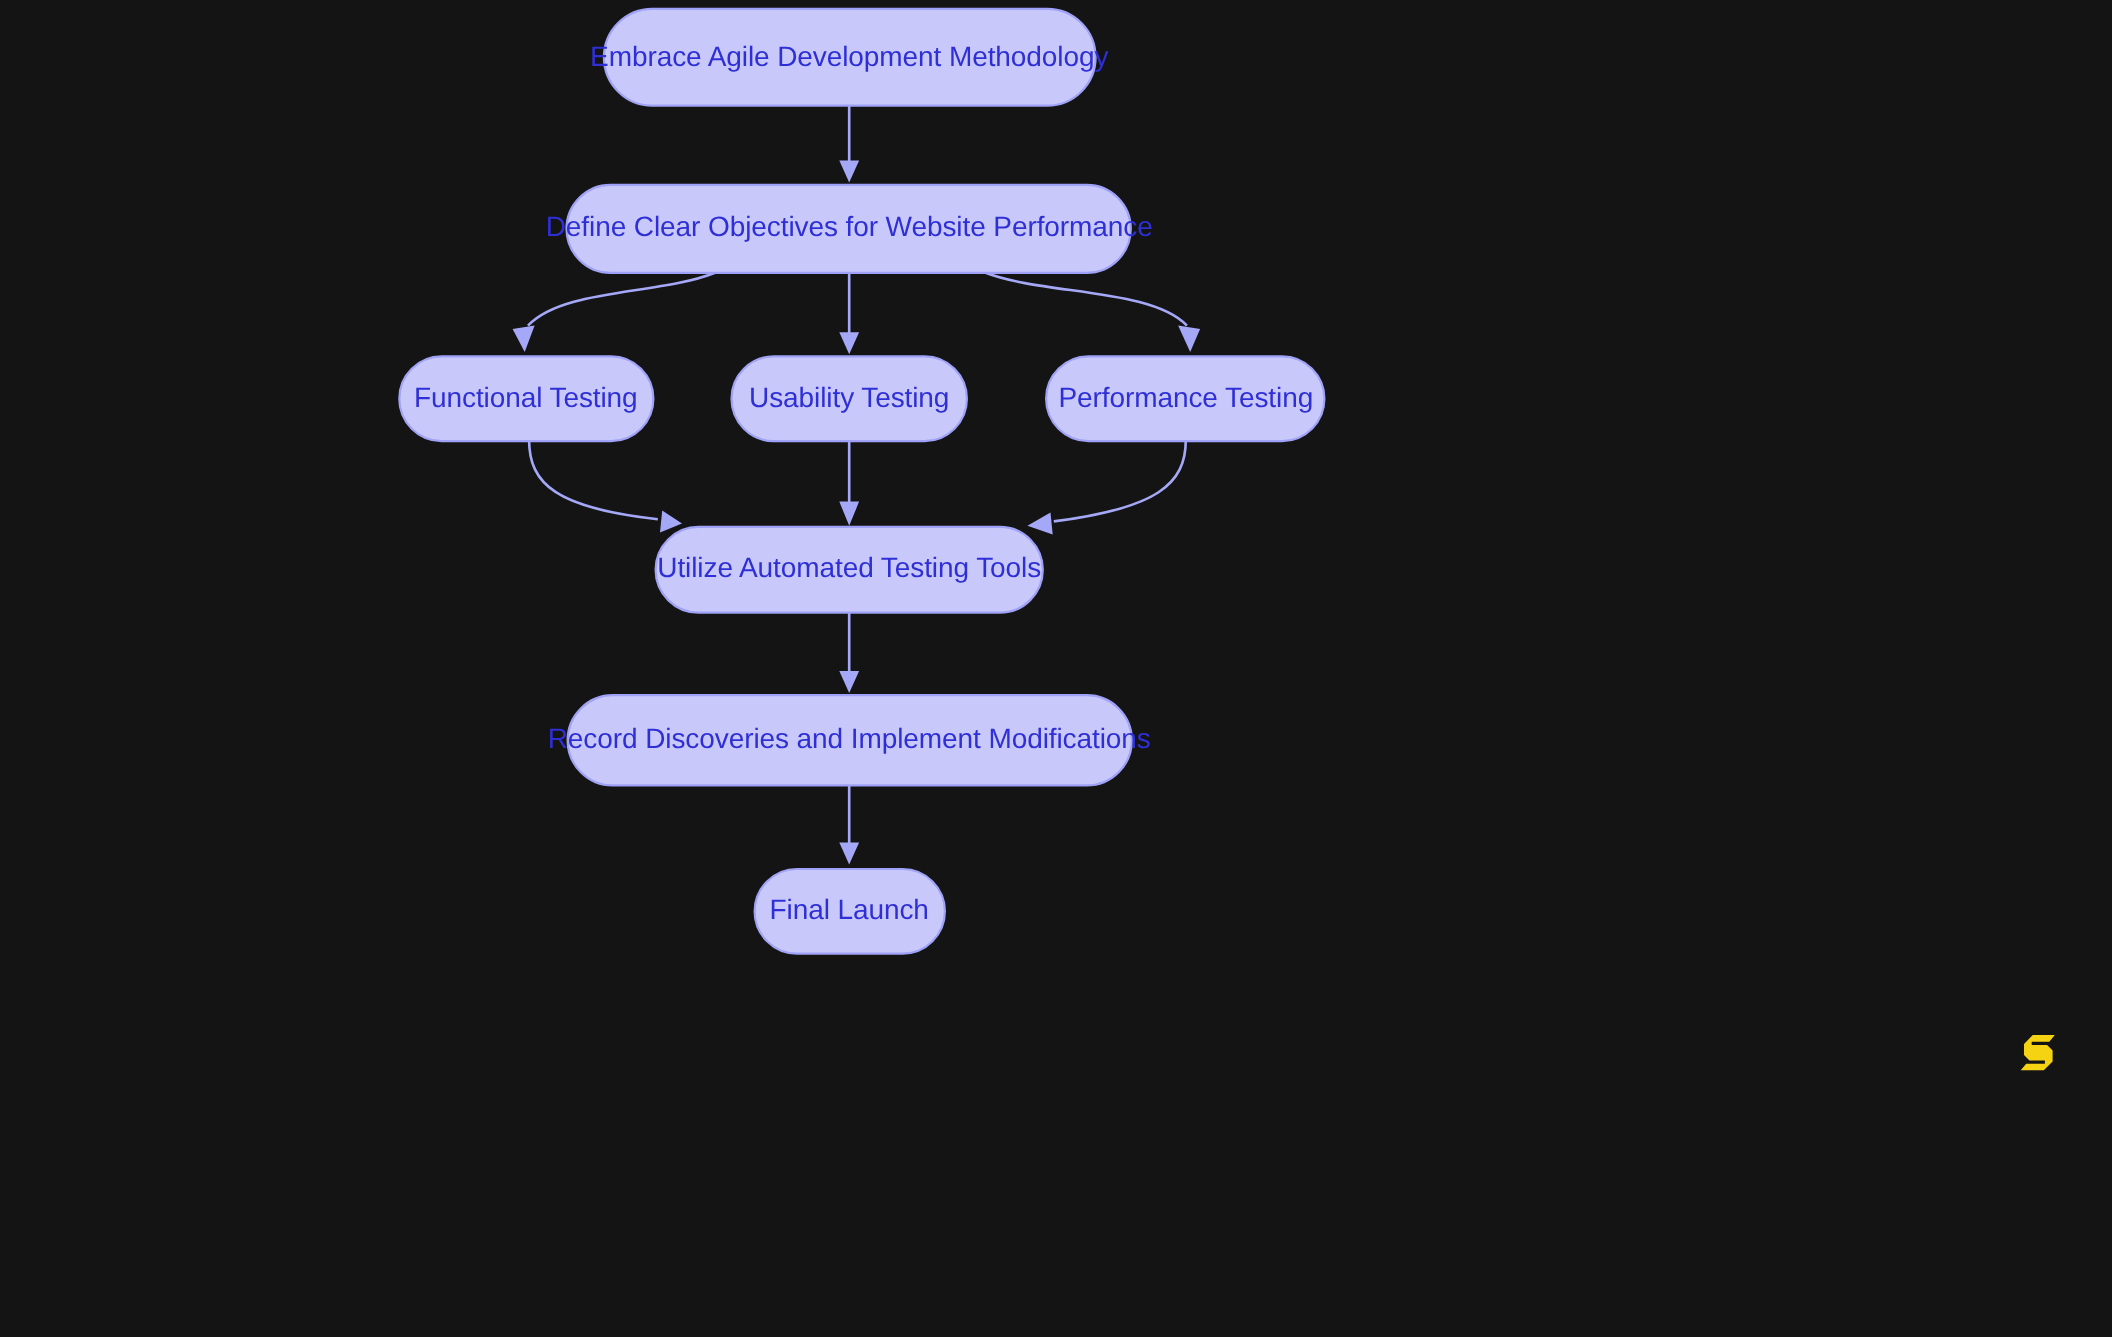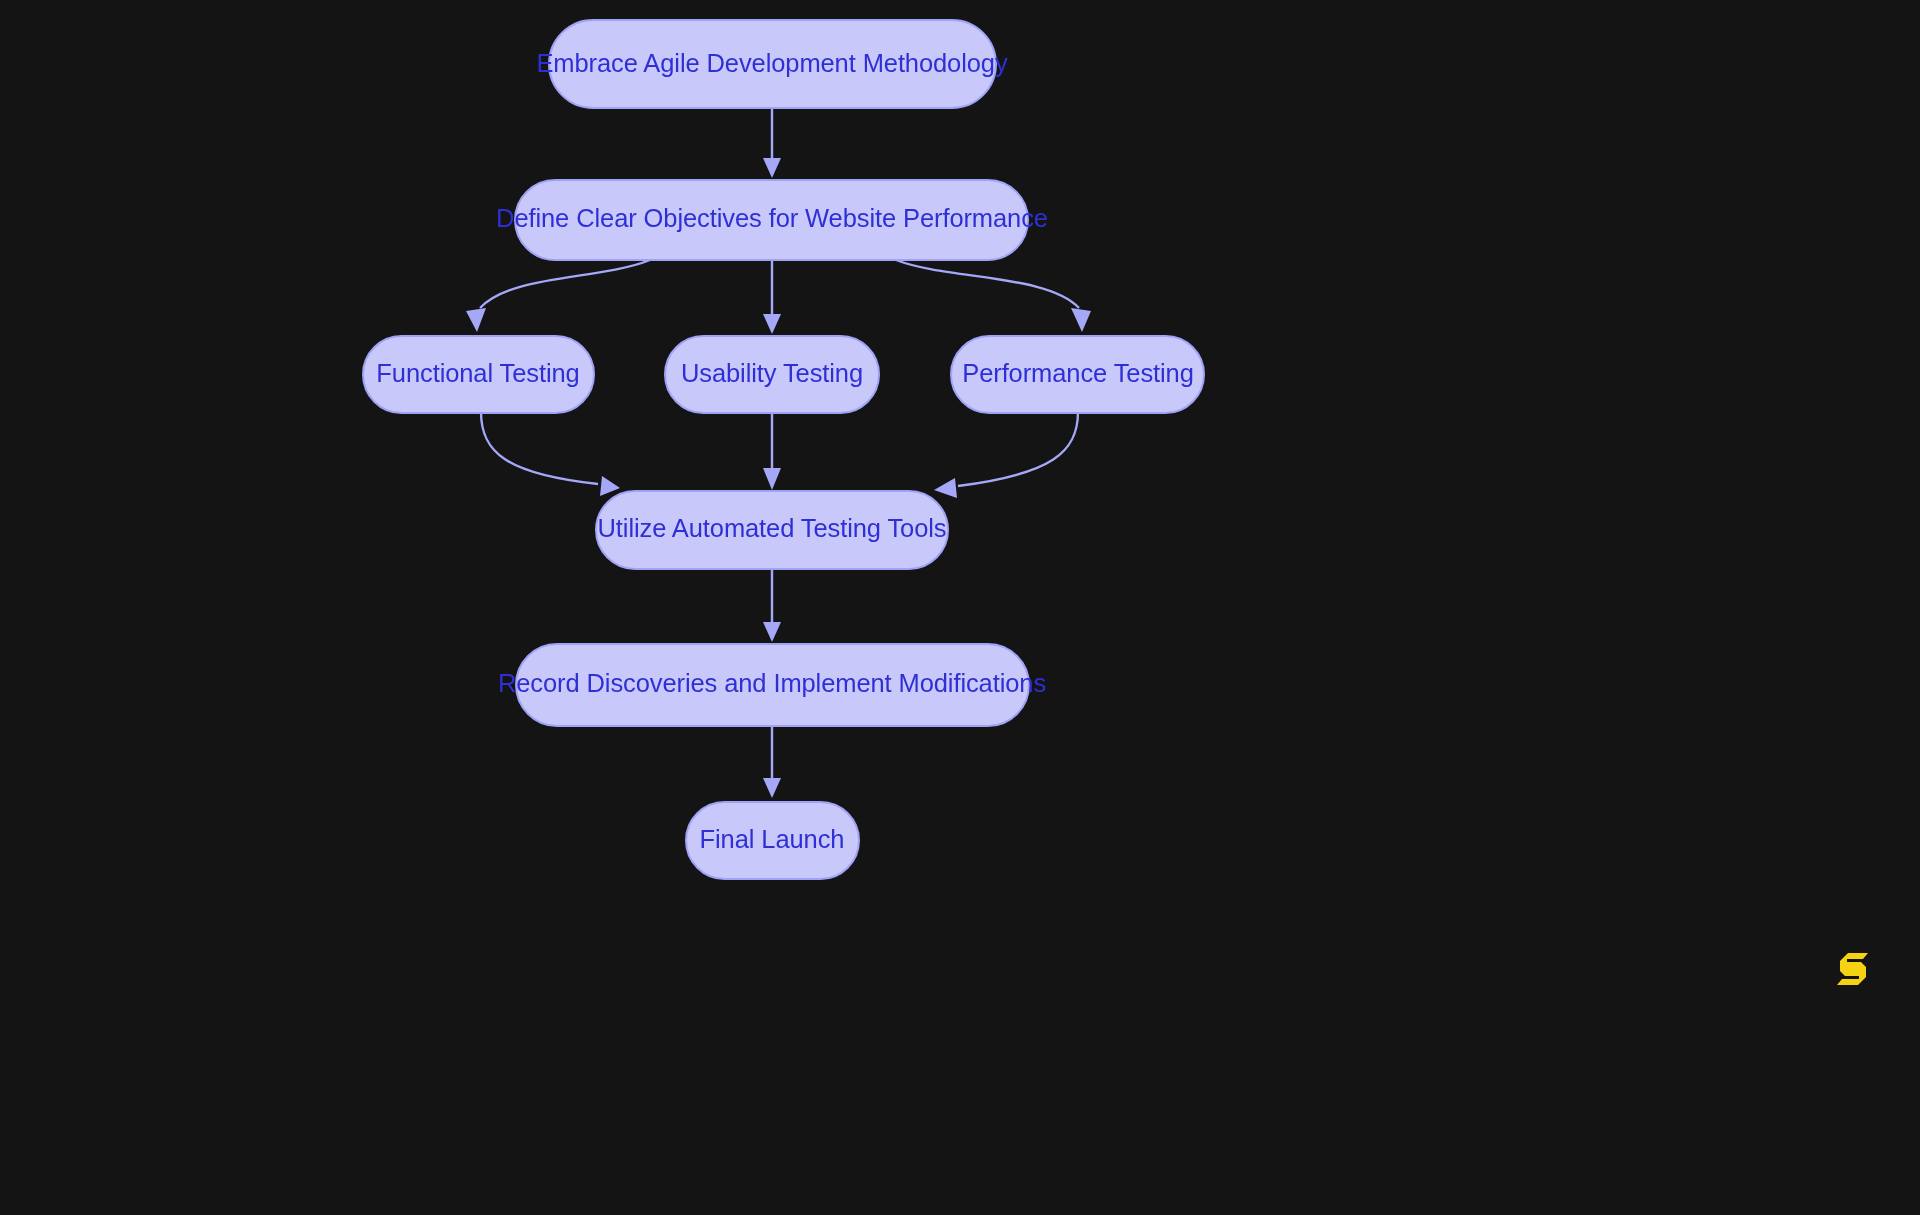--- a/index.html
+++ b/index.html
@@ -11,21 +11,21 @@
     width: 1920px;
     height: 1215px;
     background: #141414;
     font-family: "Liberation Sans", sans-serif;
     overflow: hidden;
     position: relative;
   }
   #diagram-root {
     position: absolute;
     left: 0;
-    top: 12px;
+    top: 0;
     width: 1920px;
     height: 1018px;
   }
   #flow-svg {
     position: absolute;
     left: 0;
     top: 0;
     width: 1920px;
     height: 1215px;
     display: block;

